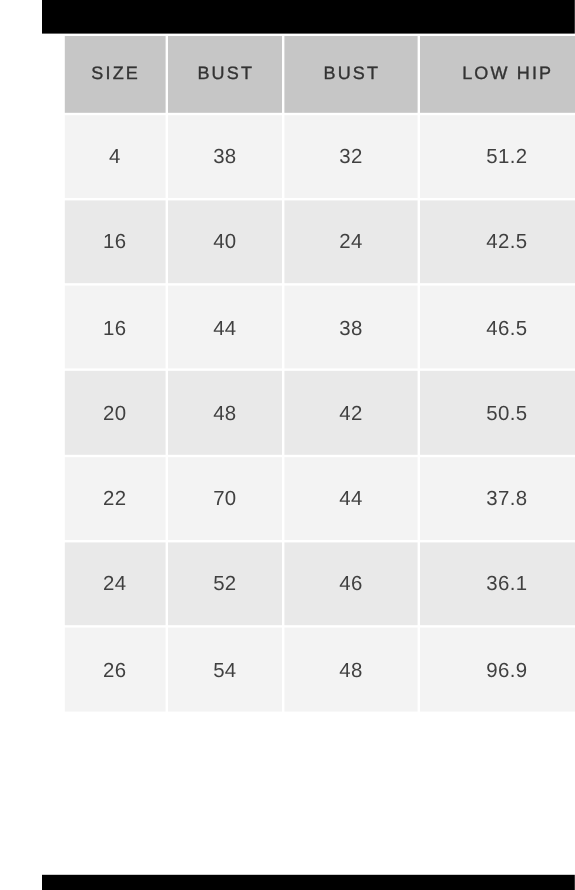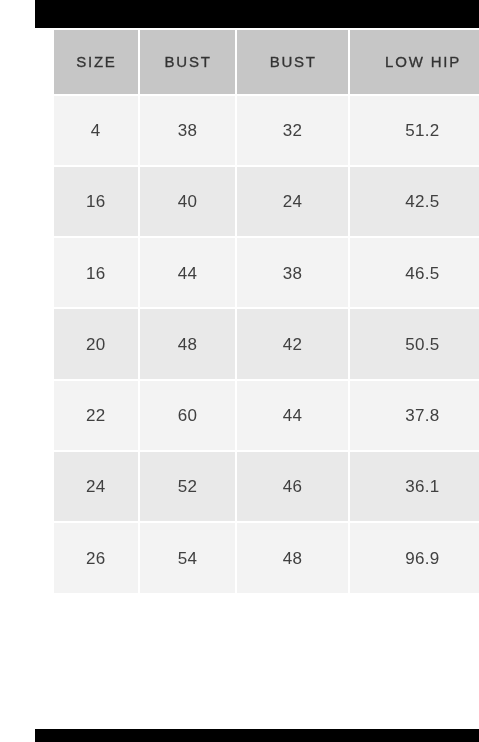--- a/index.html
+++ b/index.html
@@ -125,21 +125,21 @@
           <td>46.5</td>
         </tr>
         <tr>
           <td>20</td>
           <td>48</td>
           <td>42</td>
           <td>50.5</td>
         </tr>
         <tr>
           <td>22</td>
-          <td>60</td>
+          <td>70</td>
           <td>44</td>
           <td>37.8</td>
         </tr>
         <tr>
           <td>24</td>
           <td>52</td>
           <td>46</td>
           <td>36.1</td>
         </tr>
         <tr>

